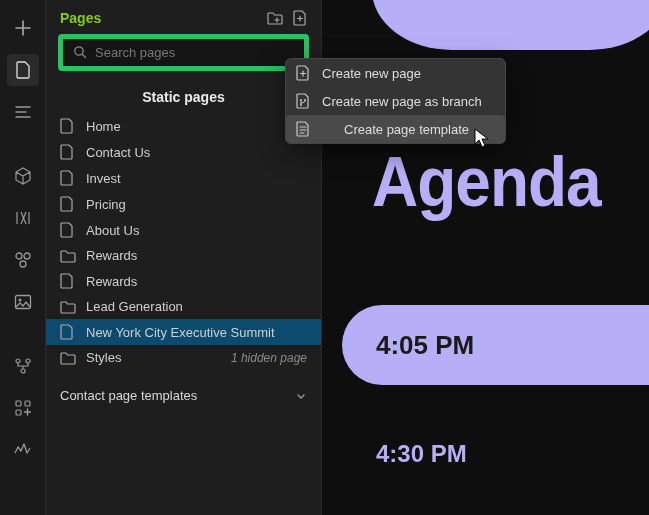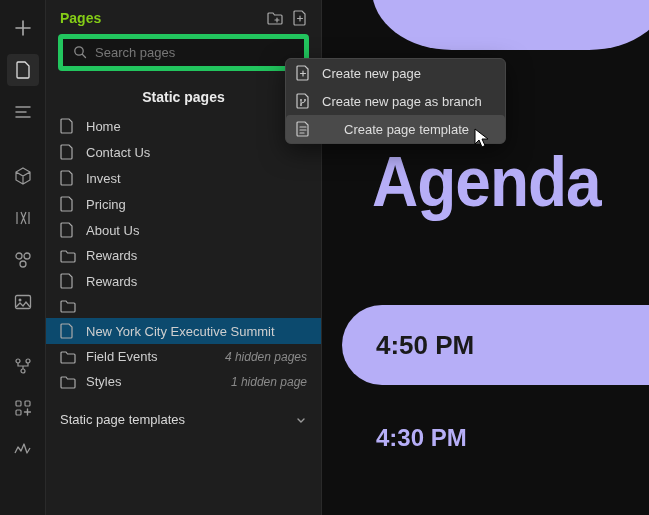--- a/index.html
+++ b/index.html
@@ -146,21 +146,21 @@
     display:flex; align-items:center;
     padding-left:34px;
     color:#1a1a1a;
     font-weight:800;
     font-size:26px;
     font-family: Arial, sans-serif;
   }
   .time1 { top:305px; }
   .time2-label {
     position:absolute;
-    left:54px; top:424px;
+    left:54px; top:440px;
     color:#b6aef7;
     font-weight:800;
     font-size:24px;
     font-family: Arial, sans-serif;
   }
 
   .context-menu {
     position:absolute;
     left:285px; top:58px;
     width:221px;
@@ -364,71 +364,61 @@
           <span>Rewards</span>
         </div>
       </div>
       <div class="page-row">
         <div class="left">
           <span class="page-icon">
             <svg width="16" height="14" viewBox="0 0 16 14">
               <path d="M1 3a1 1 0 0 1 1-1h4l1.5 2H14a1 1 0 0 1 1 1v7a1 1 0 0 1-1 1H2a1 1 0 0 1-1-1V3z" fill="none" stroke="#aaa" stroke-width="1.2"></path>
             </svg>
           </span>
+          <span>Lead Generation</span>
         </div>
       </div>
       <div class="page-row selected">
         <div class="left">
           <span class="page-icon">
             <svg width="14" height="16" viewBox="0 0 14 16">
               <path d="M2 1h7l3 3v10a1 1 0 0 1-1 1H2a1 1 0 0 1-1-1V2a1 1 0 0 1 1-1z" fill="none" stroke="#aaa" stroke-width="1.2"></path>
             </svg>
           </span>
           <span>New York City Executive Summit</span>
         </div>
       </div>
       <div class="page-row">
         <div class="left">
           <span class="page-icon">
             <svg width="16" height="14" viewBox="0 0 16 14">
               <path d="M1 3a1 1 0 0 1 1-1h4l1.5 2H14a1 1 0 0 1 1 1v7a1 1 0 0 1-1 1H2a1 1 0 0 1-1-1V3z" fill="none" stroke="#aaa" stroke-width="1.2"></path>
             </svg>
           </span>
-          <span>Field Events</span>
-        </div>
-        <span class="muted">4 hidden pages</span>
-      </div>
-      <div class="page-row">
-        <div class="left">
-          <span class="page-icon">
-            <svg width="16" height="14" viewBox="0 0 16 14">
-              <path d="M1 3a1 1 0 0 1 1-1h4l1.5 2H14a1 1 0 0 1 1 1v7a1 1 0 0 1-1 1H2a1 1 0 0 1-1-1V3z" fill="none" stroke="#aaa" stroke-width="1.2"></path>
-            </svg>
-          </span>
           <span>Styles</span>
         </div>
         <span class="muted">1 hidden page</span>
       </div>
     </div>
 
   <div class="templates-row">
-    <span>Static page templates</span>
+    <span>Contact page templates</span>
     <span class="chev">
       <svg width="12" height="12" viewBox="0 0 12 12">
           <path d="M3 5l3 3 3-3" fill="none" stroke="#999" stroke-width="1.4" stroke-linecap="round"></path>
         </svg>
     </span>
   </div>
 </div>
 
 <div class="canvas">
   <div class="pill"></div>
   <div class="agenda-title">Agenda</div>
   <div class="time-card time1">
-    <span>4:50 PM</span>
+    <span>4:05 PM</span>
   </div>
   <div class="time2-label">4:30 PM</div>
 </div>
 
 <div class="context-menu" id="context-menu">
     <div class="menu-item">
       <span class="menu-icon">
         <svg width="14" height="16" viewBox="0 0 14 16">
           <path d="M2 1h7l3 3v10a1 1 0 0 1-1 1H2a1 1 0 0 1-1-1V2a1 1 0 0 1 1-1z" fill="none" stroke="#c8c8c8" stroke-width="1.2"></path>
           <path d="M7 6v5M4.5 8.5h5" stroke="#c8c8c8" stroke-width="1.2" stroke-linecap="round"></path>

